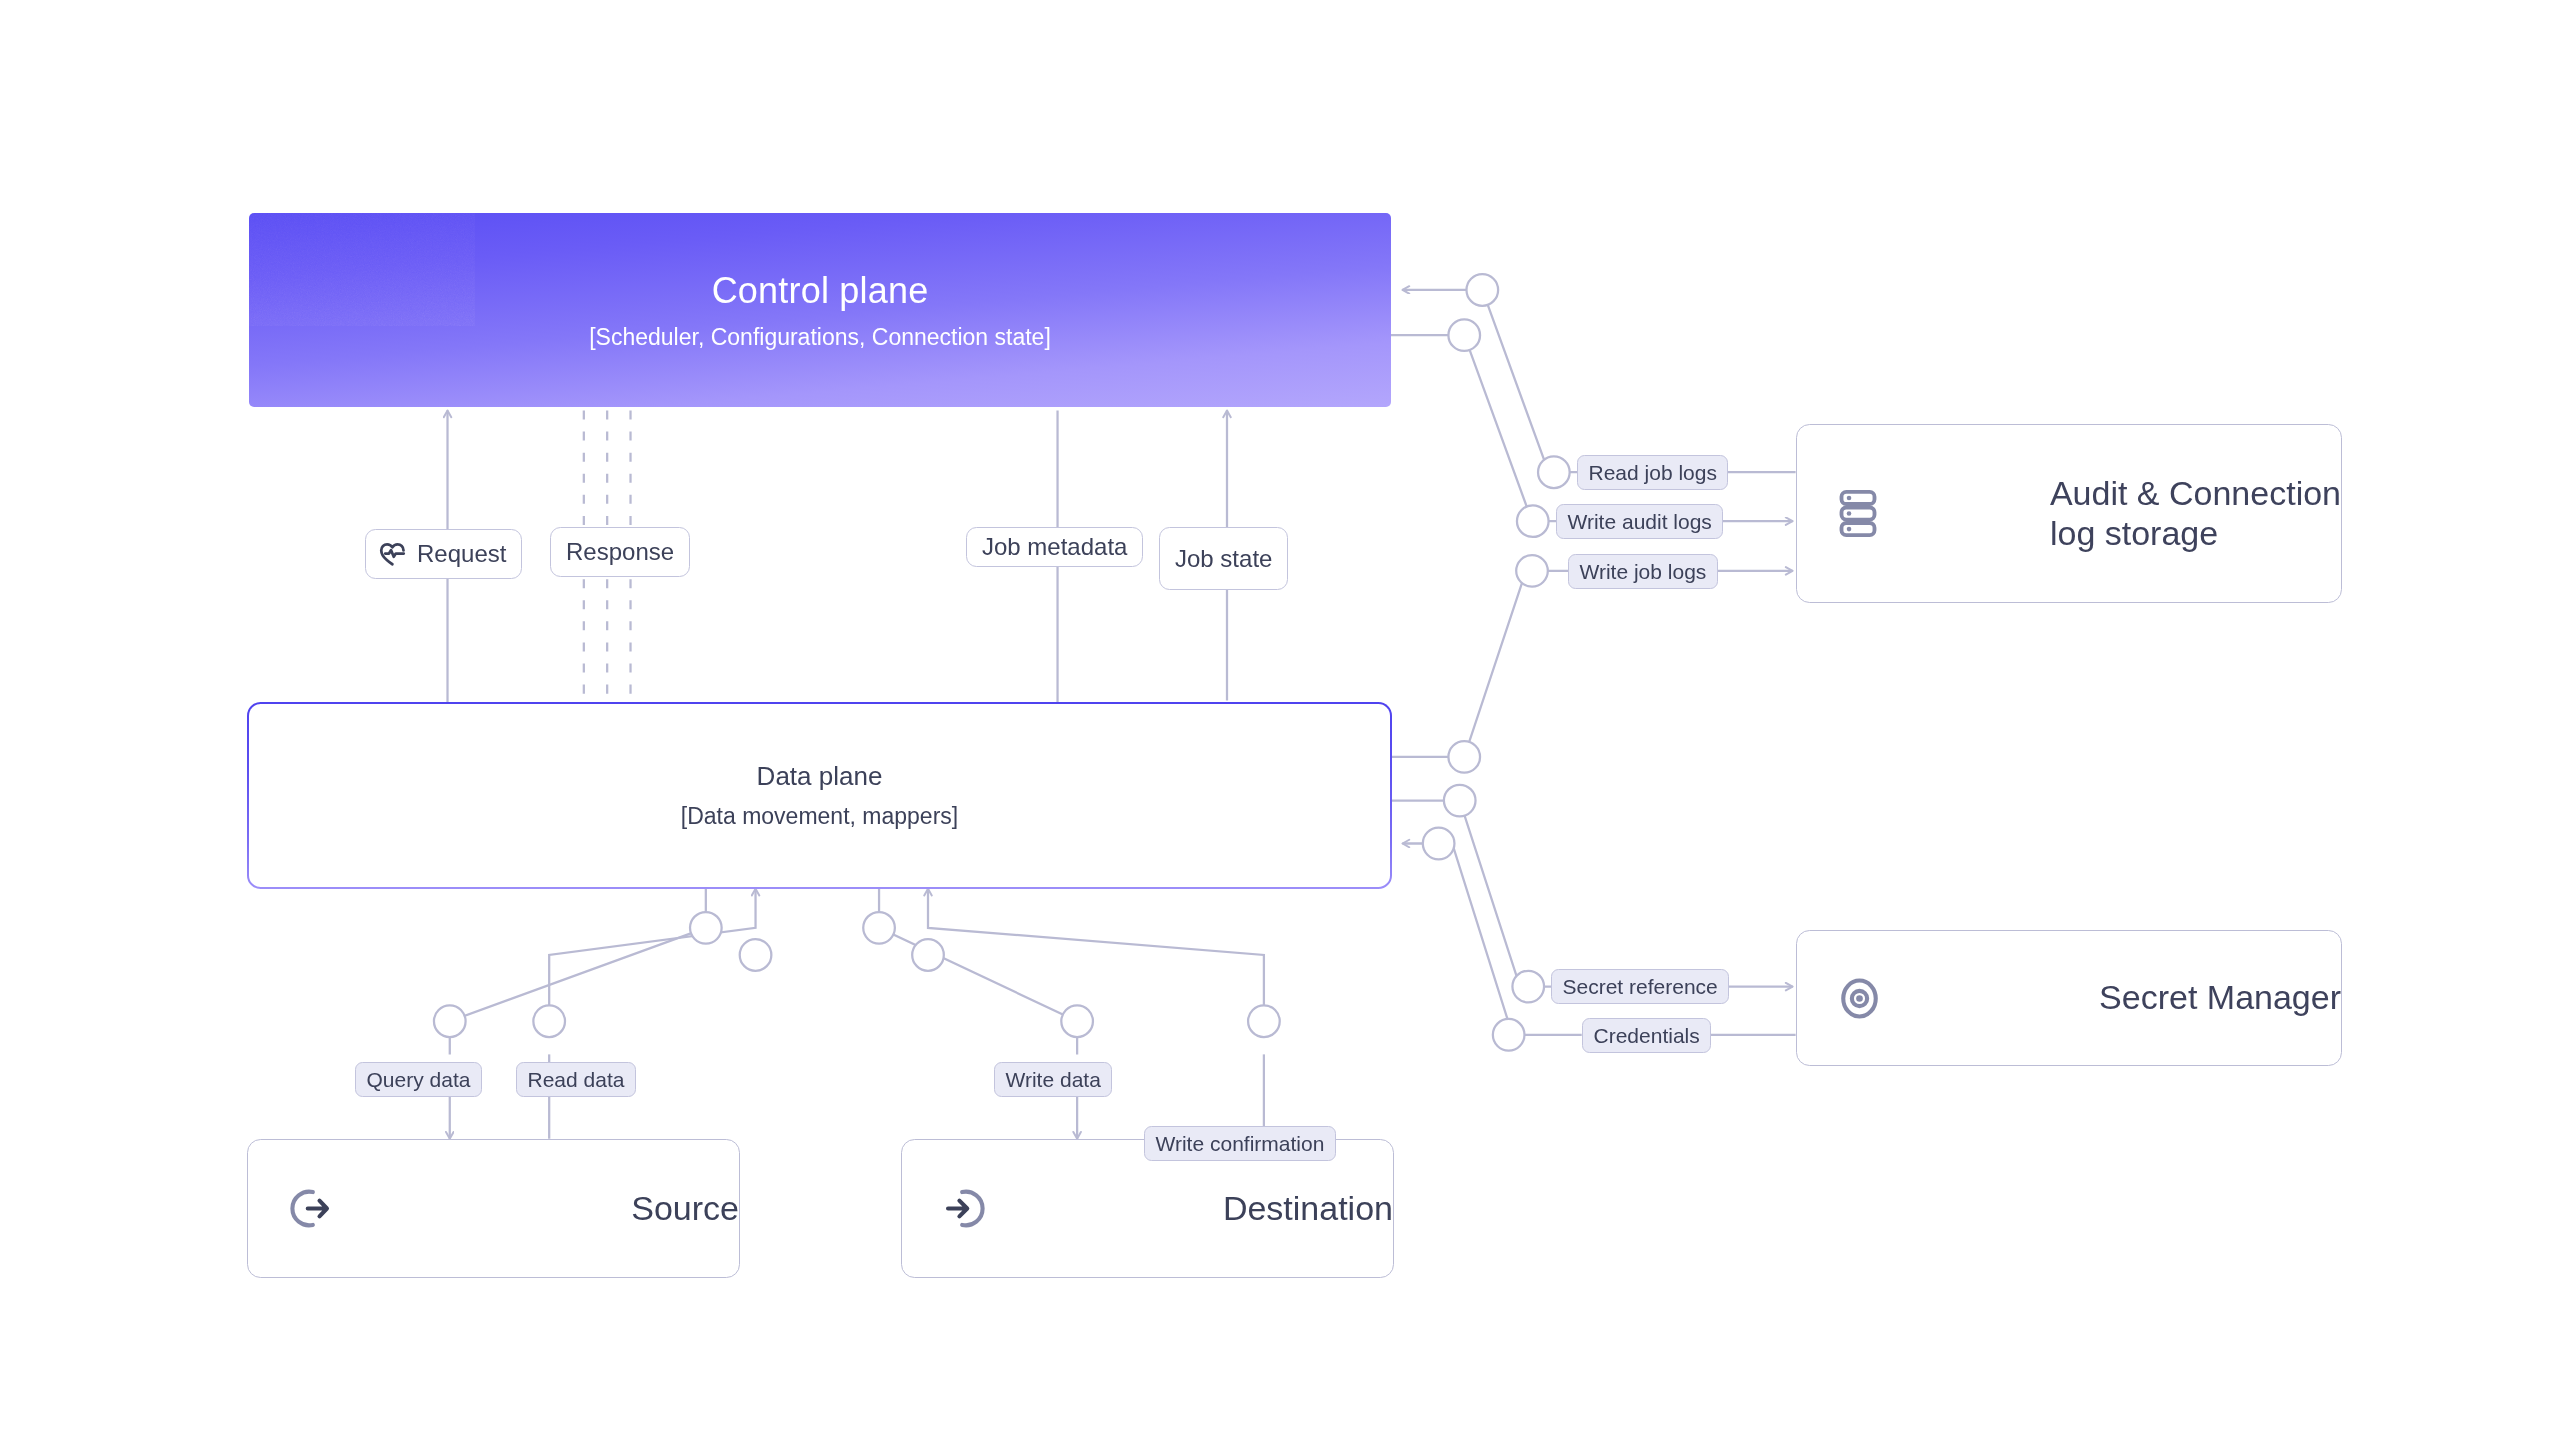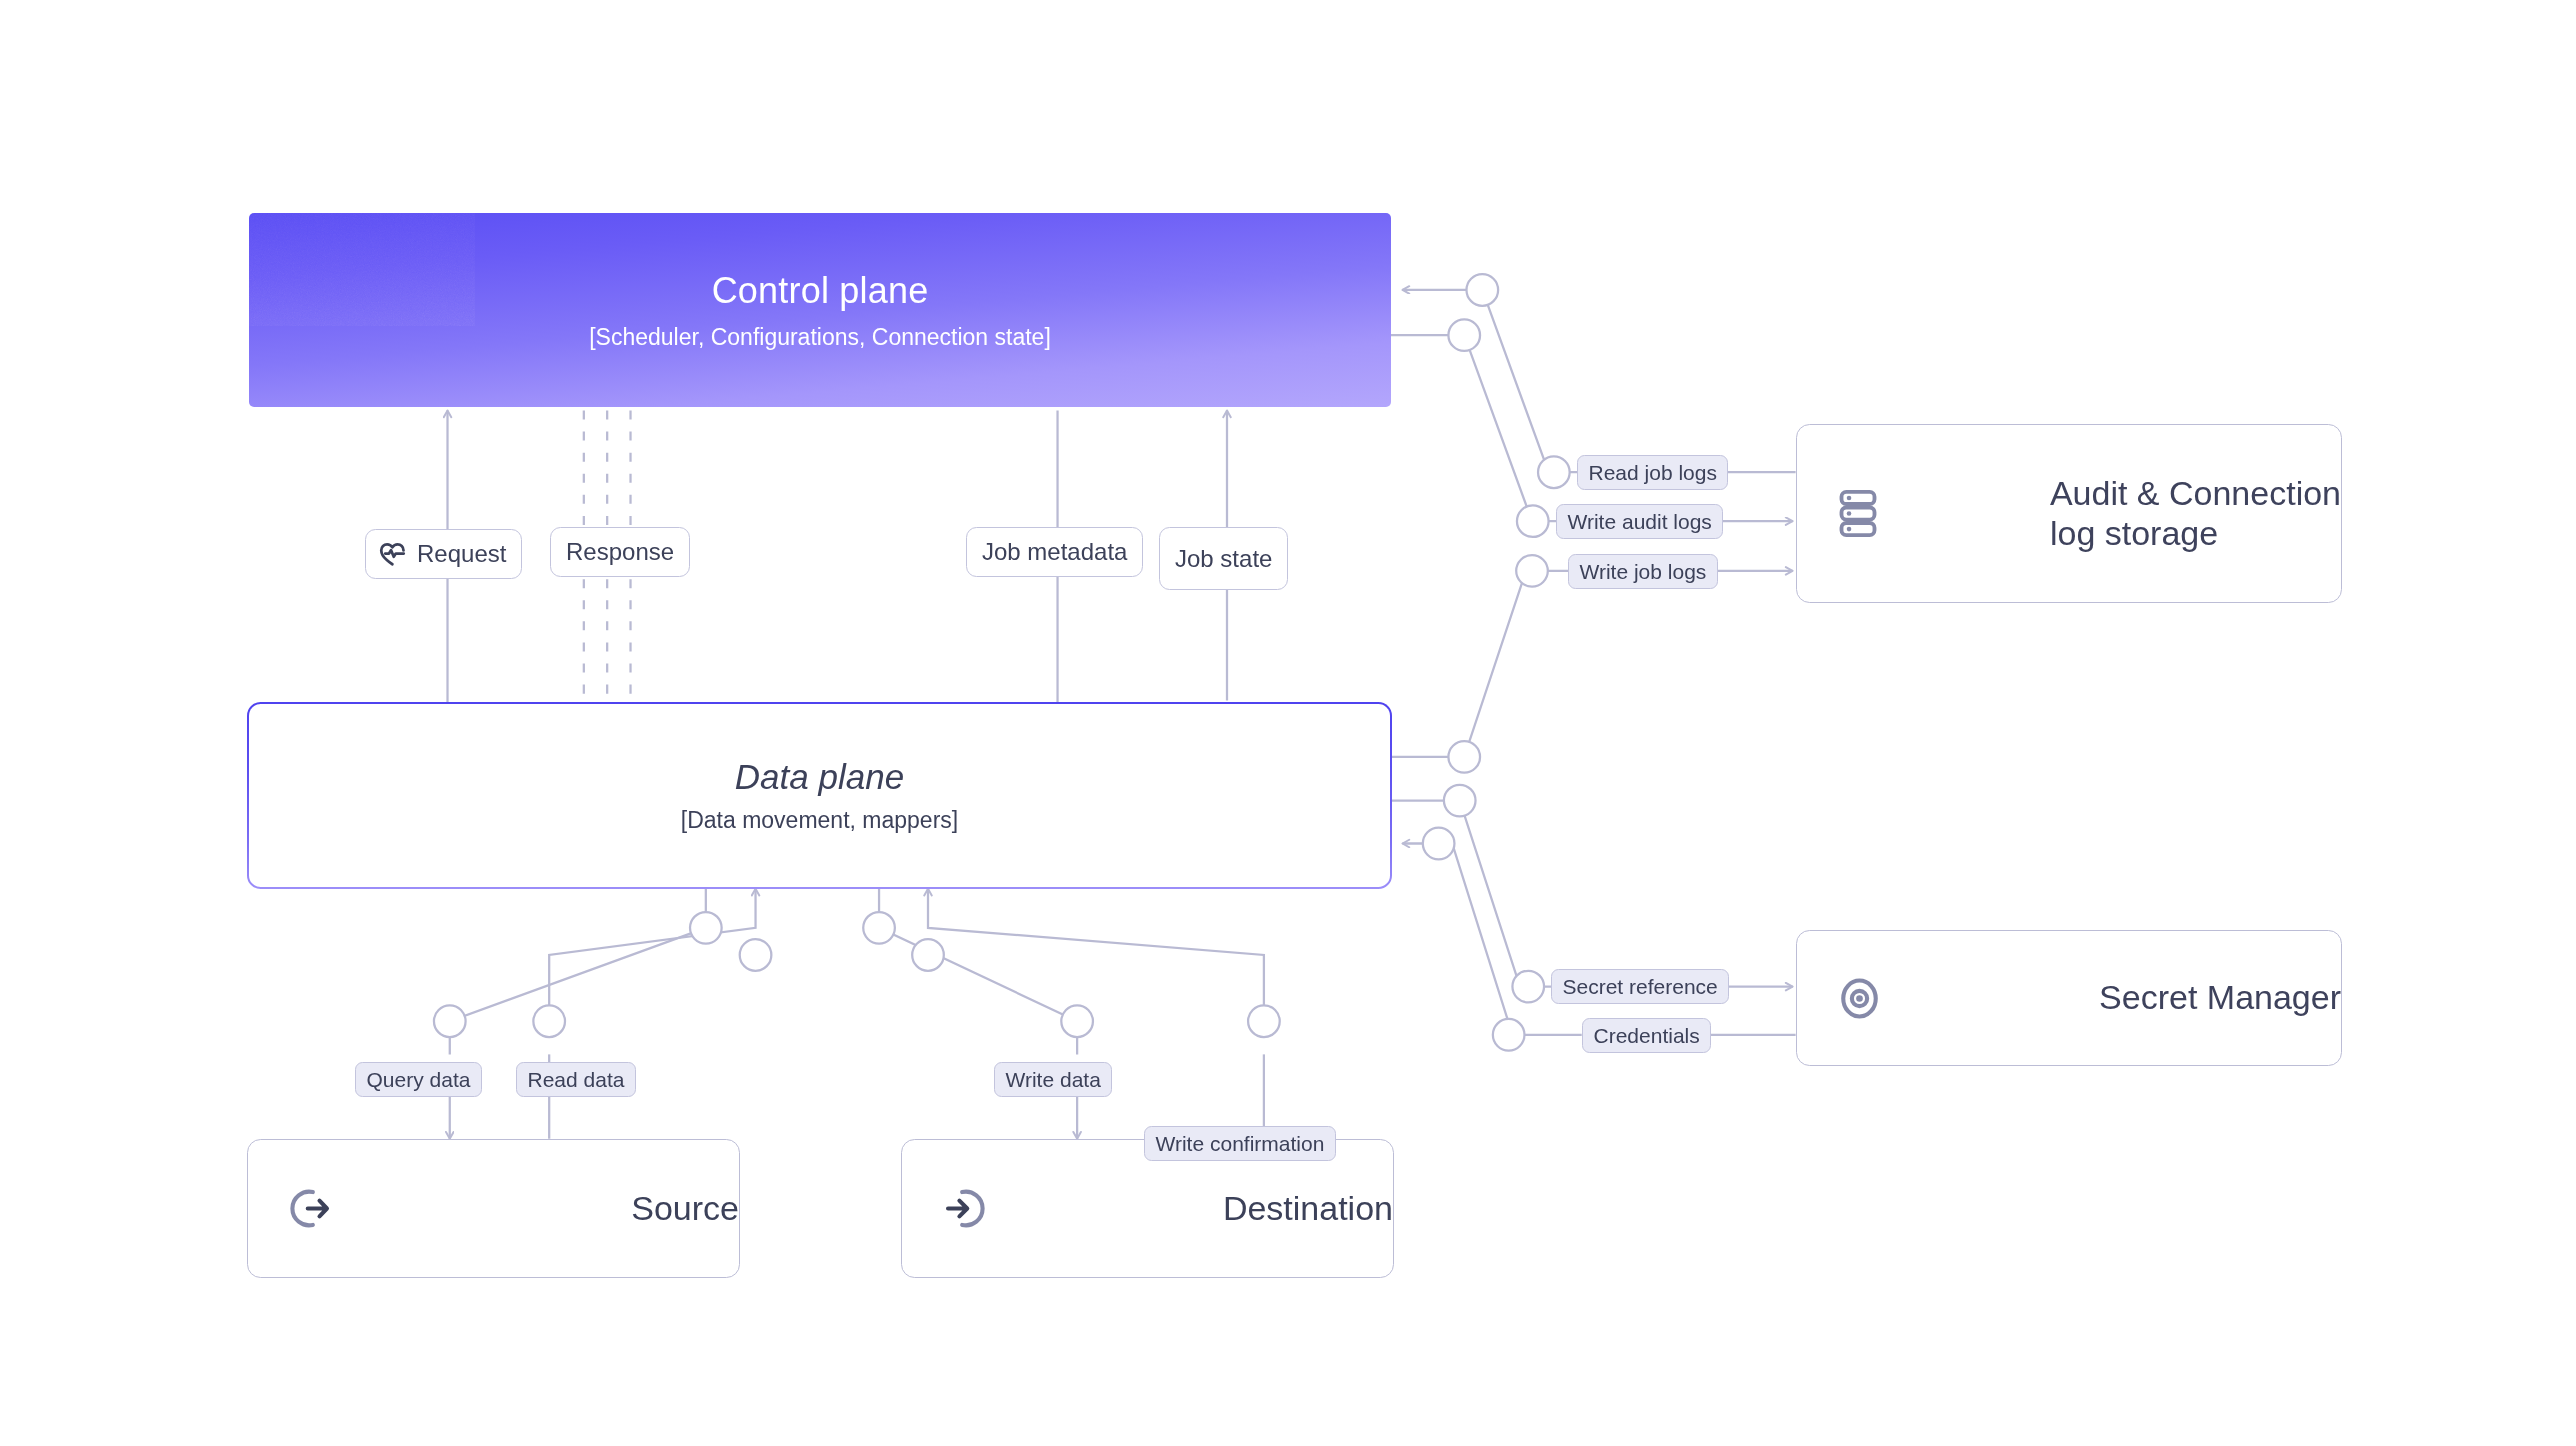--- a/index.html
+++ b/index.html
@@ -21,21 +21,21 @@
   .cp-title{color:#ffffff;font-size:36px;font-weight:400;letter-spacing:0.2px;
             position:relative;z-index:2;}
   .cp-sub{color:#ffffff;font-size:23px;font-weight:400;margin-top:12px;
           position:relative;z-index:2;}
 
   .dp{border-radius:13.6px;background:#fff;flex-direction:column;
       border:2.3px solid transparent;
       background-image:linear-gradient(#fff,#fff),
         linear-gradient(180deg,#4f42ef 0%,#5b4ef0 35%,#7c6ef5 75%,#9c8ef9 100%);
       background-origin:border-box;background-clip:padding-box,border-box;}
-  .dp-title{color:#3c4159;font-size:35px;font-style:italic;}
+  .dp-title{color:#3c4159;font-size:26px;}
   .dp-sub{color:#3c4159;font-size:23px;margin-top:10.5px;}
 
   .sidebox-title{color:#3e425c;font-size:34px;line-height:1.17;}
   .side-icon{flex:0 0 auto;display:flex;align-items:center;justify-content:center;}
   .sb-text{margin-left:7.5px;}
 
   .leafbox-title{color:#3c4159;font-size:34px;}
 
   
   .elabel{position:absolute;box-sizing:border-box;display:flex;
@@ -205,21 +205,21 @@
         <path d="M6.6,11.6 L9.6,11.6 L11.2,8.9 L13.4,14.2 L15,11.6 L21.4,11.6" fill="none" stroke="#3c4159" stroke-width="2.2" stroke-linecap="round" stroke-linejoin="round"></path>
       </svg>
     </span>
     <span>Request</span>
   </div>
 
   <div class="elabel white" style="left:550px;top:527px;height:50px;">
     <span>Response</span>
   </div>
 
-  <div class="elabel white" style="left:966px;top:527px;height:50px;">
+  <div class="elabel white" style="left:966px;top:527px;height:40px;">
     <span>Job metadata</span>
   </div>
 
   <div class="elabel white" style="left:1159px;top:527px;height:63px;">
     <span>Job state</span>
   </div>
 
   <div class="elabel" style="left:1577px;top:455px;">
     <span>Read job logs</span>
   </div>

